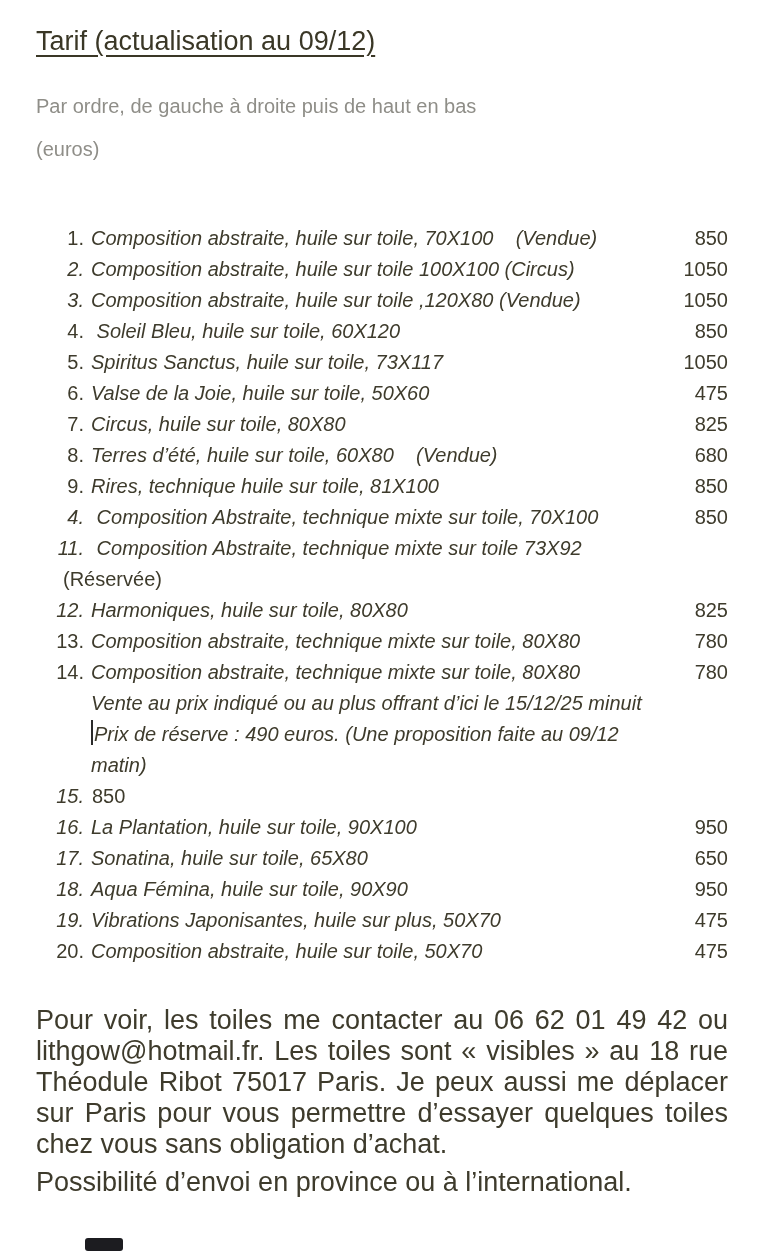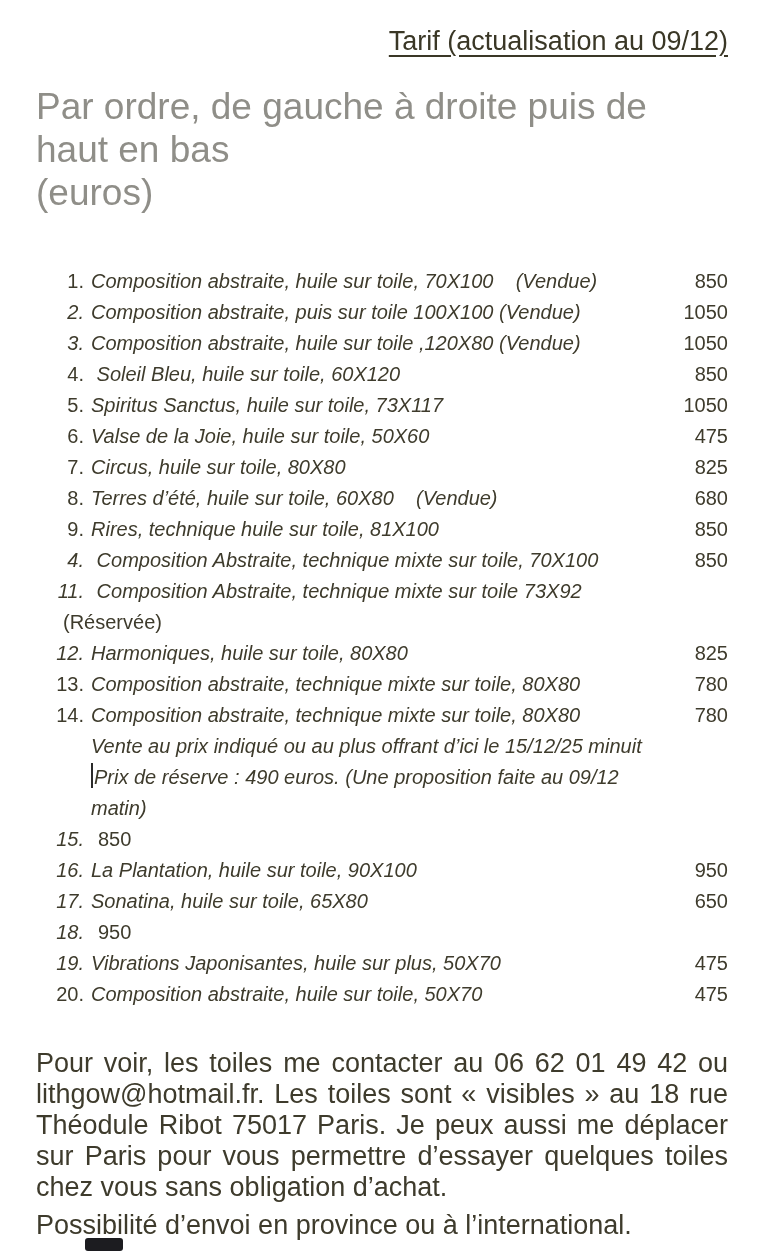--- a/index.html
+++ b/index.html
@@ -8,31 +8,31 @@
     width: 768px;
     height: 1252px;
     position: relative;
     overflow: hidden;
     font-family: "Liberation Sans", sans-serif;
     color: #3e3b2c;
   }
   .page { padding: 24px 40px 0 36px; }
 
   .title {
-    text-align: right;
+    text-align: left;
     font-size: 27px;
     line-height: 34px;
     text-decoration: underline;
     text-underline-offset: 5px;
     color: #3a3726;
   }
 
   .subtitle {
     margin-top: 27px;
-    font-size: 37px;
+    font-size: 20px;
     line-height: 43px;
     color: #8f8e88;
     white-space: pre-wrap;
   }
 
   .list {
     margin-top: 52px;
     font-size: 20px;
     line-height: 31px;
   }
@@ -45,21 +45,20 @@
   .txt {
     flex: 1 1 auto;
     padding-left: 7px;
     white-space: pre-wrap;
     font-style: italic;
   }
   .price {
     flex: 0 0 auto;
     text-align: center;
     padding-left: 8px;
-    margin-left: 6px;
   }
   .italic { font-style: italic; }
 
   .sub-line { white-space: pre-wrap; }
   .sub-line.indent { padding-left: 55px; }
   .sub-line.outdent { padding-left: 27px; }
 
   .cursor-bar {
     display: inline-block;
     width: 2px;
@@ -98,21 +97,21 @@
 (euros)</div>
 
   <div class="list" id="price-list">
       <div class="row">
         <span class="num">1.</span>
         <span class="txt">Composition abstraite, huile sur toile, 70X100    (Vendue)</span>
         <span class="price">850</span>
       </div>
       <div class="row">
         <span class="num italic">2.</span>
-        <span class="txt">Composition abstraite, puis sur toile 100X100 (Vendue)</span>
+        <span class="txt">Composition abstraite, huile sur toile 100X100 (Circus)</span>
         <span class="price">1050</span>
       </div>
       <div class="row">
         <span class="num italic">3.</span>
         <span class="txt">Composition abstraite, huile sur toile ,120X80 (Vendue)</span>
         <span class="price">1050</span>
       </div>
       <div class="row">
         <span class="num">4.</span>
         <span class="txt"> Soleil Bleu, huile sur toile, 60X120</span>
@@ -181,20 +180,21 @@
         <span class="txt">La Plantation, huile sur toile, 90X100</span>
         <span class="price">950</span>
       </div>
       <div class="row">
         <span class="num italic">17.</span>
         <span class="txt">Sonatina, huile sur toile, 65X80</span>
         <span class="price">650</span>
       </div>
       <div class="row">
         <span class="num italic">18.</span>
+        <span class="txt">Aqua Fémina, huile sur toile, 90X90</span>
         <span class="price">950</span>
       </div>
       <div class="row">
         <span class="num italic">19.</span>
         <span class="txt">Vibrations Japonisantes, huile sur plus, 50X70</span>
         <span class="price">475</span>
       </div>
       <div class="row">
         <span class="num">20.</span>
         <span class="txt">Composition abstraite, huile sur toile, 50X70</span>

